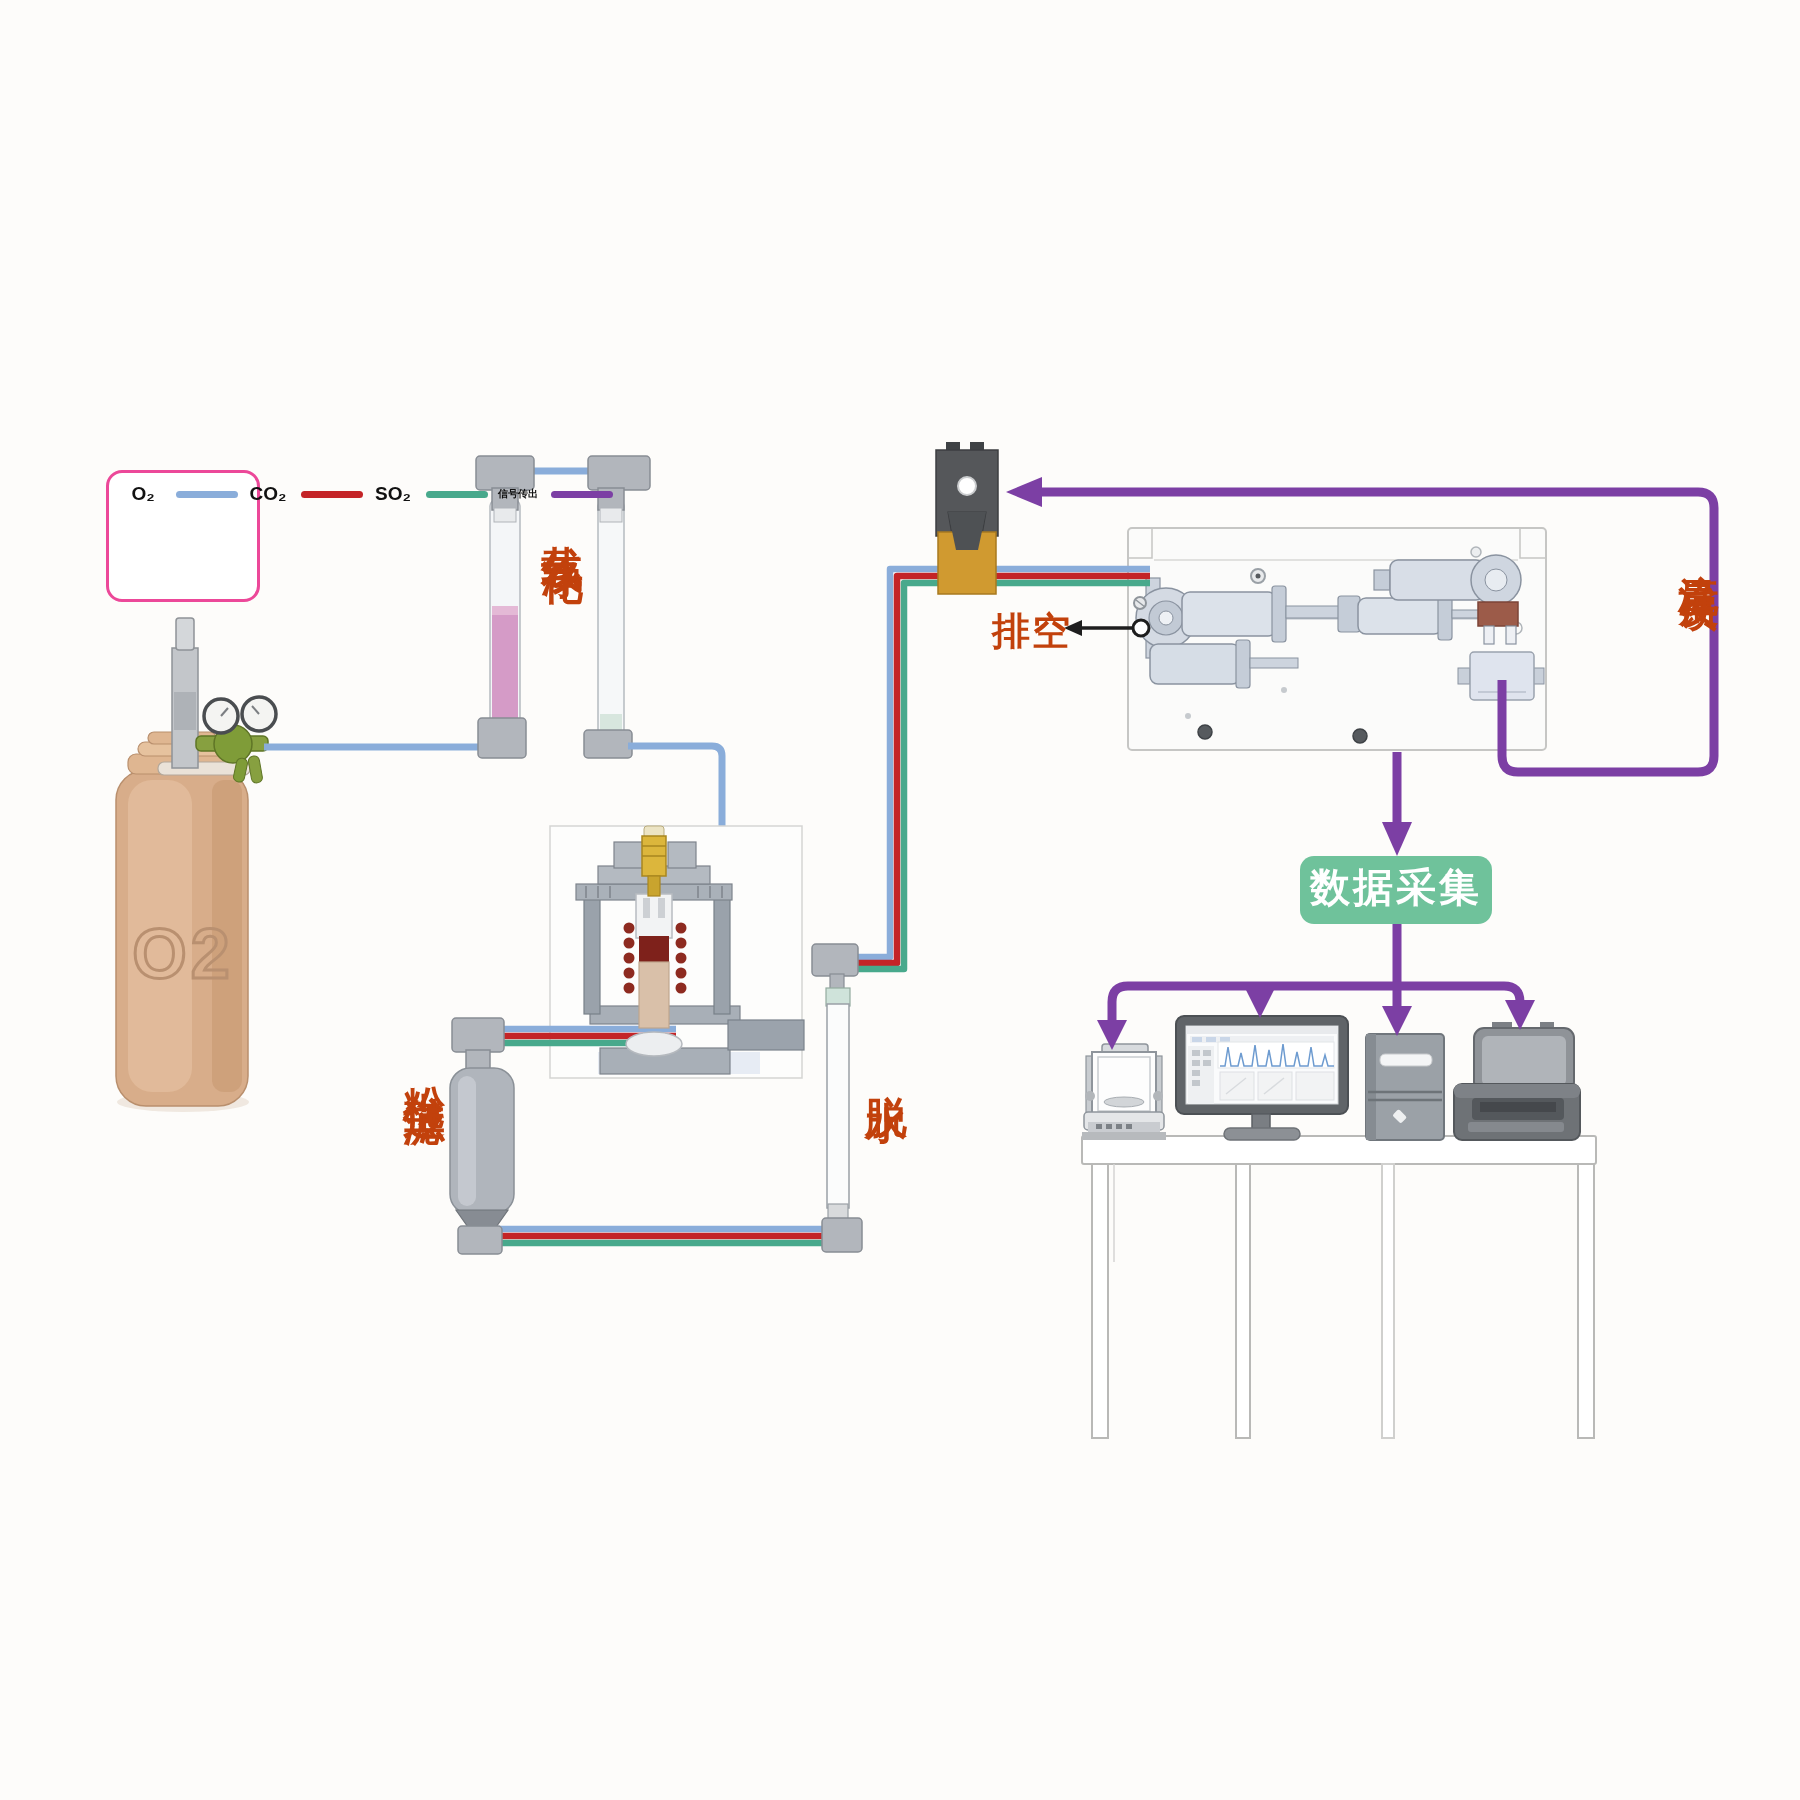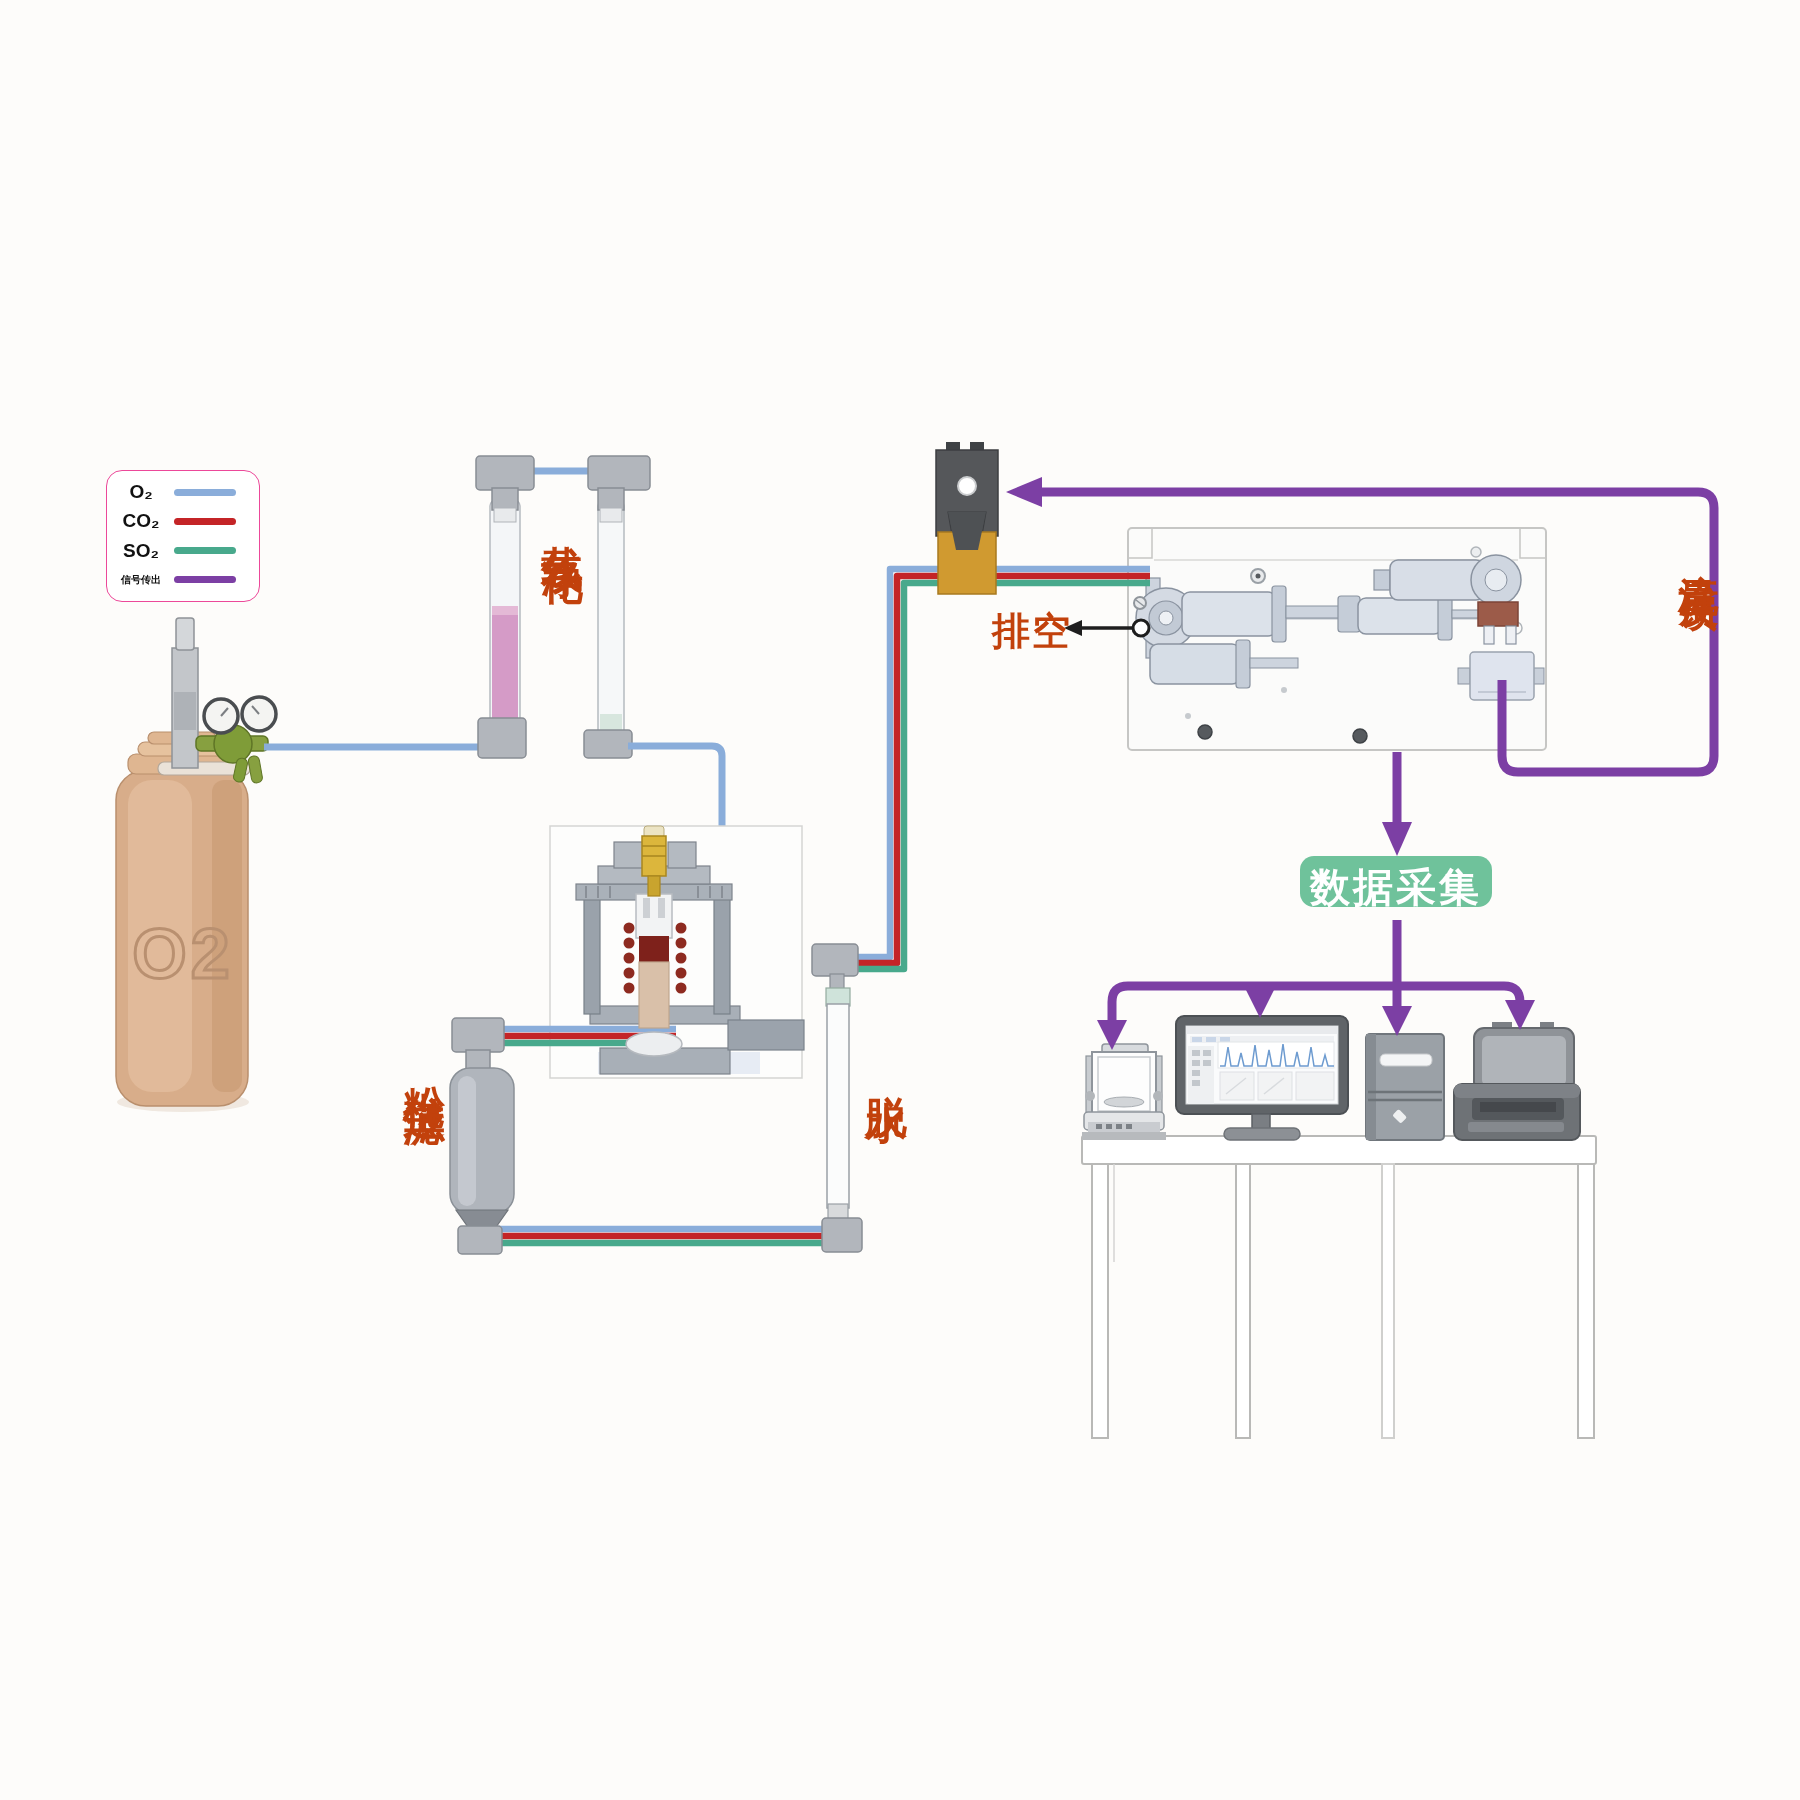--- a/index.html
+++ b/index.html
@@ -1,28 +1,28 @@
 <!DOCTYPE html>
 <html style="--o2: #8aadda; --co2: #c42427; --so2: #48a98c; --signal: #7c3fa4; --green-badge: #6fc29b; --tan: #d8ad8a; --pink: #d59bc7; --gold: #dcb63c; --sample: #7e211b;"><head>
 <meta charset="utf-8">
 <style>
   html,body{margin:0;padding:0;background:#ffffff;}
   #stage{position:relative;width:1800px;height:1800px;background:#fdfcfa;overflow:hidden;
          font-family:"Liberation Sans","DejaVu Sans",sans-serif;}
   #art{position:absolute;left:0;top:0;}
   .lbl{position:absolute;color:#c2410c;font-weight:800;z-index:5;}
   .vert{writing-mode:vertical-rl;text-orientation:upright;letter-spacing:6px;}
-  .legend{position:absolute;left:106px;top:470px;width:154px;height:132px;border:1px solid #ec4899;
+  .legend{position:absolute;left:106px;top:470px;width:154px;height:132px;border:3px solid #ec4899;
           border-radius:16px;background:#ffffff;box-sizing:border-box;padding:9px 8px 9px 4px;
-          display:flex;flex-direction:column;justify-content:space-between;z-index:5;}
+          display:flex;justify-content:space-between;z-index:5;}
   .legend-row{display:flex;align-items:center;height:24px;}
   .legend-label{width:60px;text-align:center;font-weight:800;font-size:19px;color:#111;}
   .legend-label.small{font-size:10px;letter-spacing:0;font-family:Liberation Mono, monospace;}
   .legend-swatch{flex:0 0 62px;height:7px;border-radius:4px;margin-left:3px;}
-  .badge{position:absolute;left:1300px;top:856px;width:192px;height:51px;background:var(--green-badge);
+  .badge{position:absolute;left:1300px;top:856px;width:192px;height:68px;background:var(--green-badge);
          border-radius:14px;color:#ffffff;font-size:40px;font-weight:800;text-align:center;
          line-height:62px;letter-spacing:3px;z-index:5;}
 </style>
 </head>
 <body>
 
 <div id="stage">
 
   <div class="legend">
     <div class="legend-row">

